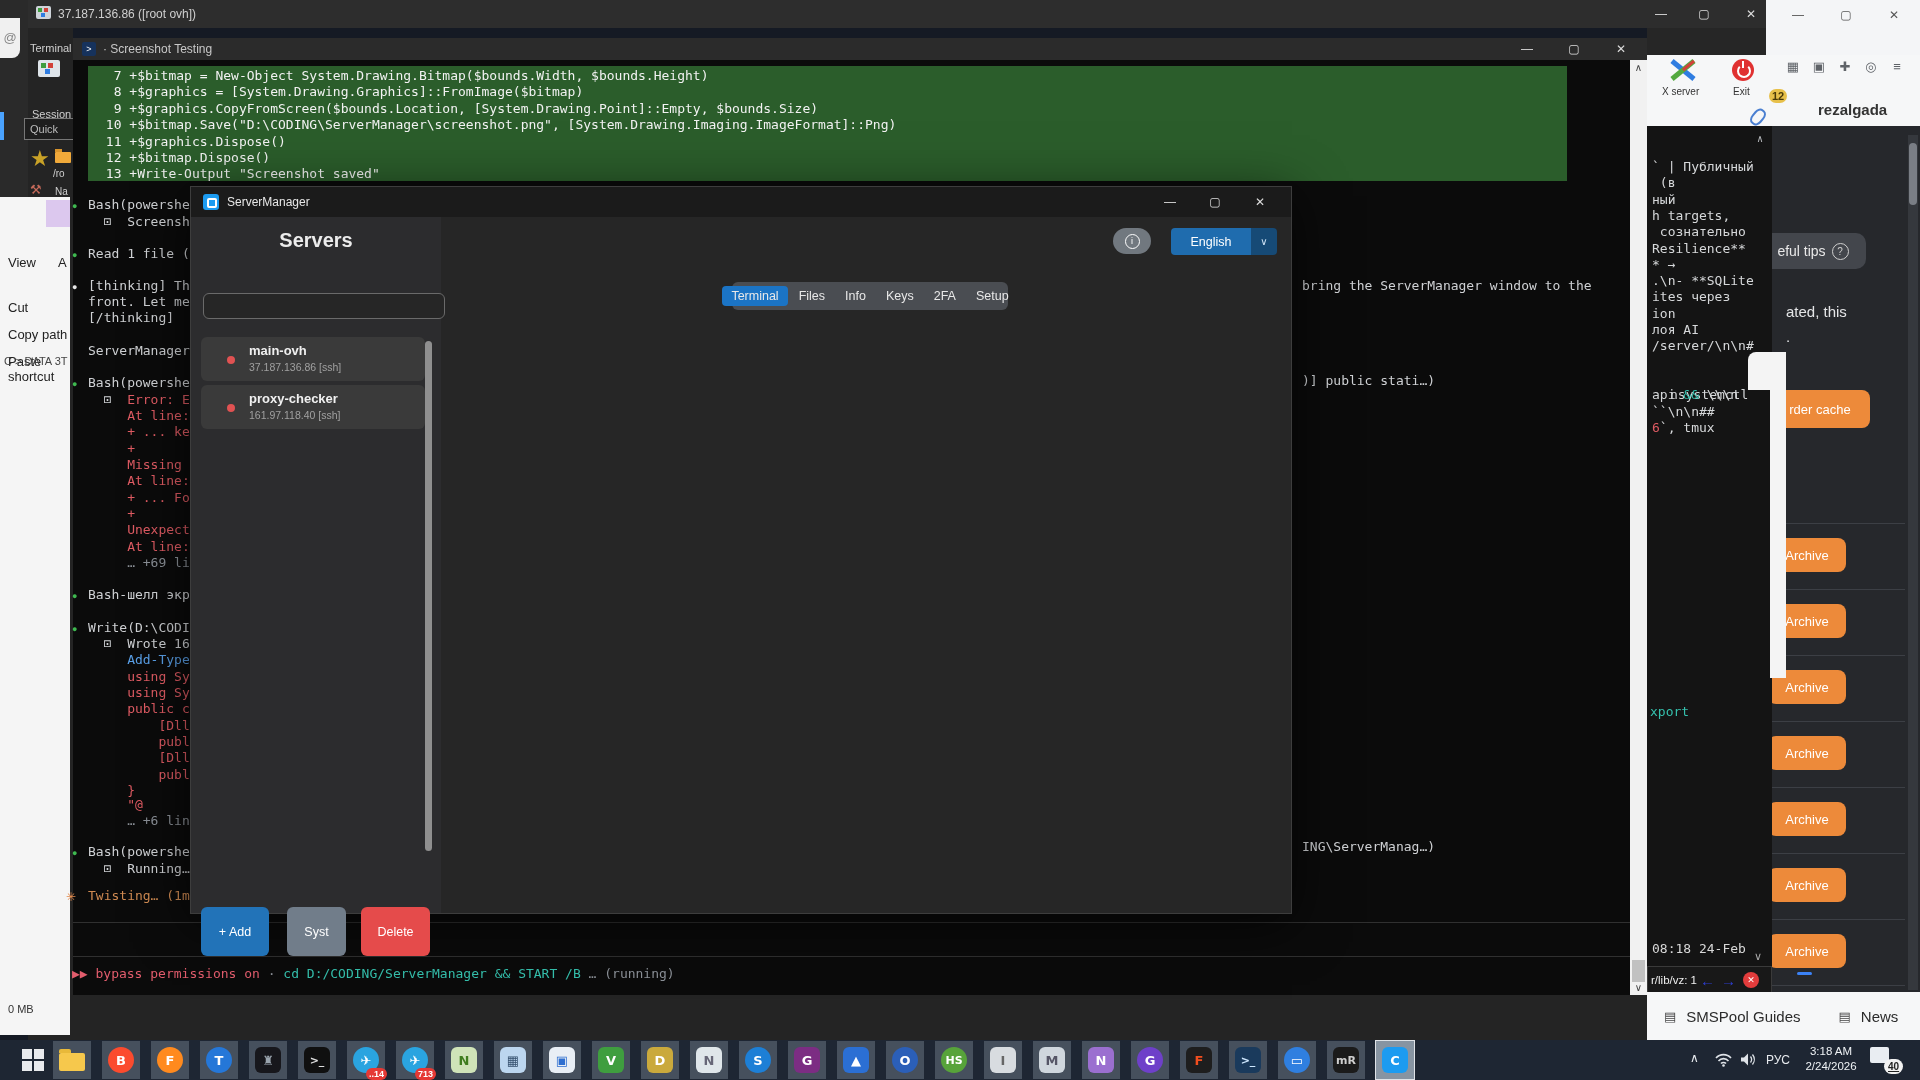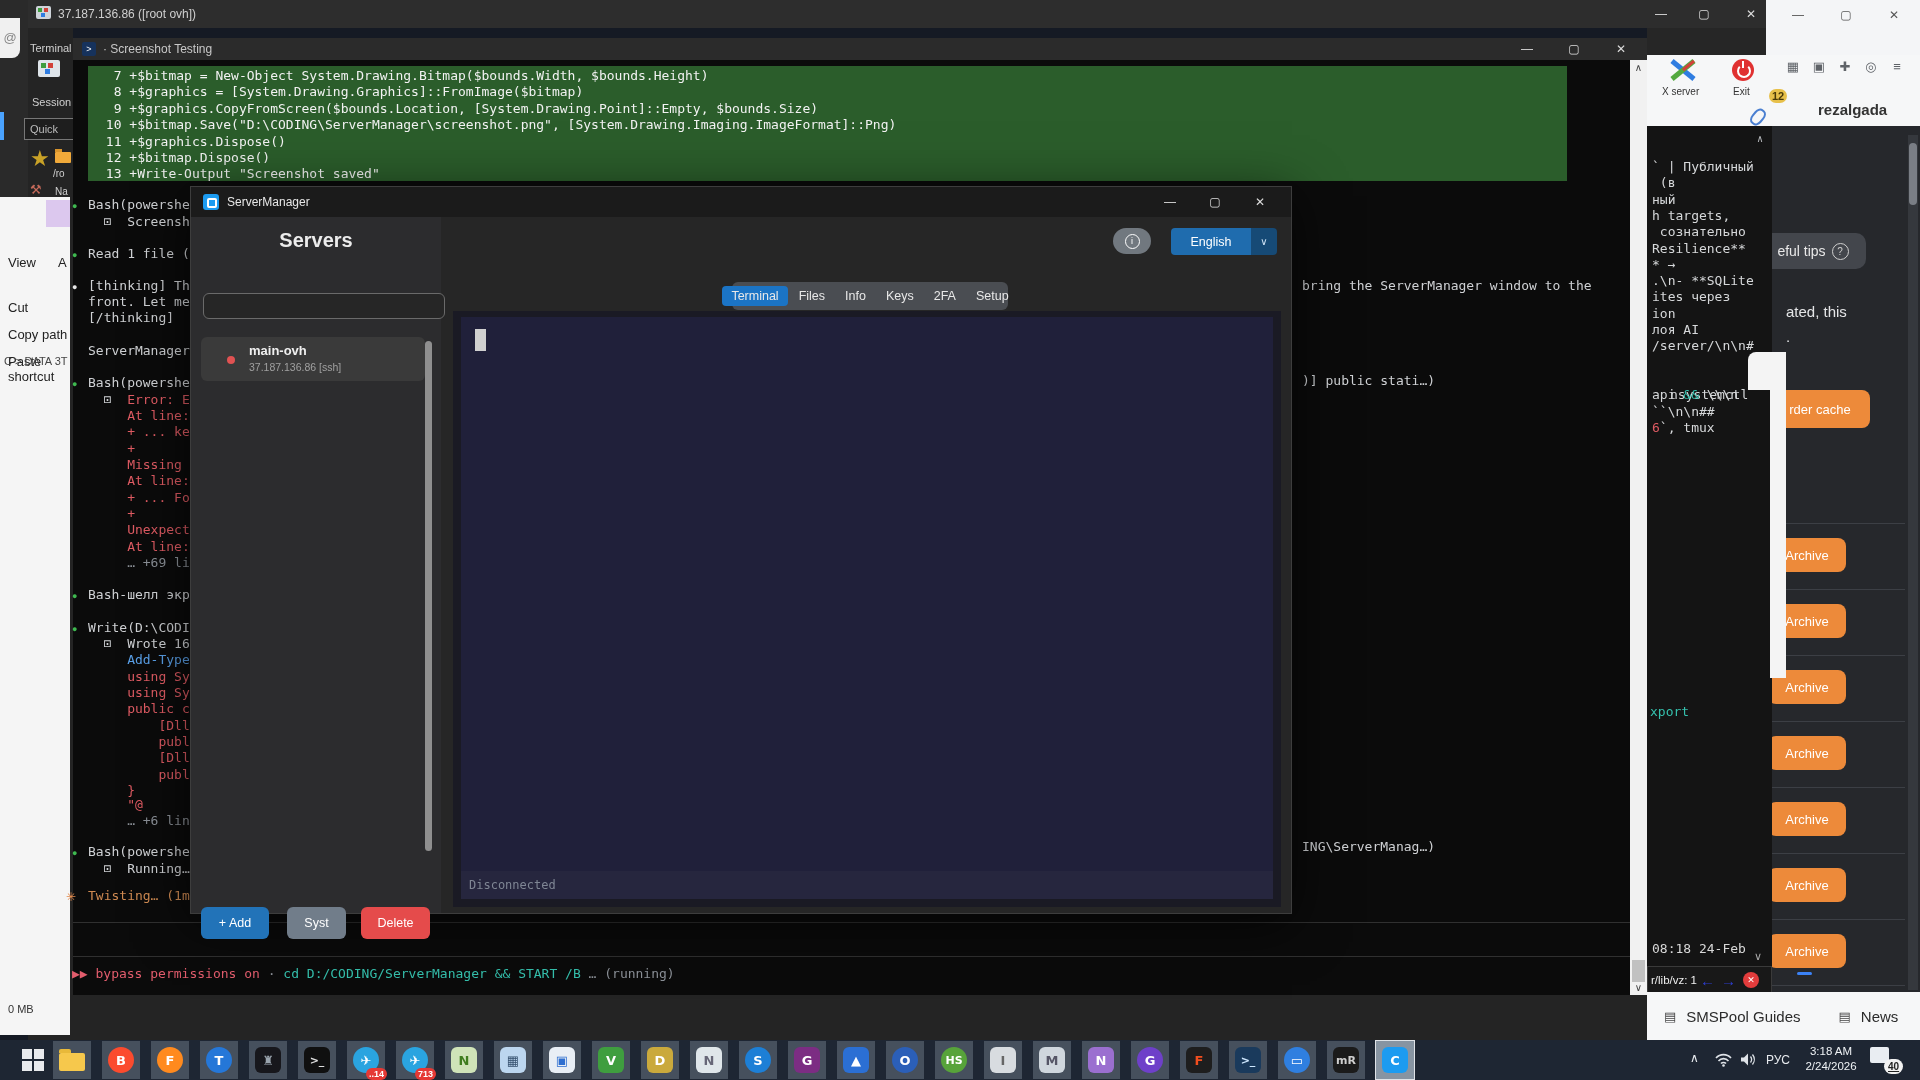--- a/index.html
+++ b/index.html
@@ -91,21 +91,21 @@
   .smtt{position:absolute;left:36px;top:8px;}
   .smside{position:absolute;left:0;top:30px;width:250px;height:696px;background:#2c2c2e;}
   .smhead{position:absolute;left:0;top:12px;width:250px;text-align:center;font-size:20px;font-weight:bold;color:#ececec;}
   .smsearch{position:absolute;left:12px;top:76px;width:224px;height:24px;background:#262626;border:1px solid #6a6a6a;border-radius:6px;color:#ddd;padding:0 8px;font-size:13px;outline:none;}
   .card{position:relative;margin:0 16px 4px 10px;height:44px;background:#3a3a3a;border-radius:6px;}
   .dot{position:absolute;left:26px;top:19px;width:8px;height:8px;border-radius:50%;}
   .dot-g{background:#3fb950}.dot-r{background:#e05252}
   .sname{position:absolute;left:48px;top:6px;font-size:13px;font-weight:bold;color:#f0f0f0;}
   .saddr{position:absolute;left:48px;top:24px;font-size:10.5px;color:#a0a0a0;}
   .smscrollthumb{position:absolute;left:234px;top:124px;width:7px;height:510px;background:#8f8f8f;border-radius:4px;}
-  .smbtn{position:absolute;top:690px;height:32px;border-radius:6px;color:#fff;font-size:12.5px;display:flex;align-items:center;justify-content:center;}
+  .smbtn{position:absolute;top:690px;height:49px;border-radius:6px;color:#fff;font-size:12.5px;display:flex;align-items:center;justify-content:center;}
   .infopill{position:absolute;left:922px;top:41px;width:38px;height:26px;background:#71787f;border-radius:13px;display:flex;align-items:center;justify-content:center;}
   .inf{width:13px;height:13px;border:1px solid #fff;border-radius:50%;color:#fff;font-size:9px;text-align:center;line-height:13px;}
   .langdd{position:absolute;left:980px;top:41px;width:106px;height:27px;display:flex;border-radius:4px;overflow:hidden;}
   .langdd .lab{flex:1;background:#1f6cae;color:#fff;font-size:12.5px;display:flex;align-items:center;justify-content:center;}
   .langdd .chev{width:26px;background:#164a76;color:#cfe3f5;font-size:10px;display:flex;align-items:center;justify-content:center;}
   .tabbar{position:absolute;left:541px;top:95px;width:268px;height:28px;background:#4a4d52;border-radius:6px;display:flex;align-items:center;justify-content:center;gap:2px;padding:0 4px;}
   .tab{padding:3px 9px;font-size:12.5px;color:#e8e8e8;border-radius:4px;}
   .tab-active{background:#1b74c5;}
   .termouter{position:absolute;left:262px;top:124px;width:828px;height:596px;background:#1a1a24;}
   .termnavy{position:absolute;left:8px;top:6px;width:812px;height:582px;background:#20203a;}
@@ -251,21 +251,21 @@
     <span class="wc" style="left:1620px;top:4px;">—</span>
     <span class="wc" style="left:1663px;top:4px;">▢</span>
     <span class="wc" style="left:1710px;top:4px;">✕</span>
   </div>
   <span class="abs mitem" style="left:30px;top:42px;">Terminal</span>
   <span class="abs sessico">
     <i style="left:3px;top:3px;background:#3f9e3f"></i>
       <i style="left:10px;top:3px;background:#d2423a"></i>
       <i style="left:7px;top:9px;background:#2f7de1"></i>
   </span>
-  <span class="abs mitem" style="left:32px;top:96px;">Session</span>
+  <span class="abs mitem" style="left:32px;top:108px;">Session</span>
   <div class="abs quickbox">Quick</div>
   <span class="abs star">★</span>
   <span class="abs fold"></span>
   <span class="abs mitem" style="left:53px;top:168px;font-size:10px;">/ro</span>
   <span class="abs toolsico">⚒</span>
   <span class="abs mitem" style="left:55px;top:186px;font-size:10px;">Na</span>
 
   <div class="abs expl">
     <span class="purpsw"></span>
     <span class="it" style="top:58px;">View</span>
@@ -365,20 +365,25 @@
     </div>
     <div class="smside">
       <div class="smhead">Servers</div>
       <input class="smsearch" value="" style="">
       <div style="position:absolute;left:0;top:120px;width:250px;">
           <div class="card">
             <span class="dot dot-r"></span>
             <span class="sname">main-ovh</span>
             <span class="saddr">37.187.136.86 [ssh]</span>
           </div>
+          <div class="card">
+            <span class="dot dot-r"></span>
+            <span class="sname">proxy-checker</span>
+            <span class="saddr">161.97.118.40 [ssh]</span>
+          </div>
         </div>
       <div class="smscrollthumb"></div>
       <div class="smbtn" style="left:10px;width:68px;background:#2273b8;">+ Add</div>
       <div class="smbtn" style="left:96px;width:59px;background:#717d8a;">Syst</div>
       <div class="smbtn" style="left:170px;width:69px;background:#e54b4b;">Delete</div>
     </div>
     <div class="infopill">
         <span class="inf">i</span>
       </div>
     <div class="langdd">
@@ -386,26 +391,20 @@
       <span class="chev">∨</span>
     </div>
     <div class="tabbar">
         <span class="tab tab-active">Terminal</span>
         <span class="tab">Files</span>
         <span class="tab">Info</span>
         <span class="tab">Keys</span>
         <span class="tab">2FA</span>
         <span class="tab">Setup</span>
       </div>
-    <div class="termouter">
-      <div class="termnavy">
-        <span class="termcursor"></span>
-      </div>
-      <div class="termstatus">Disconnected</div>
-    </div>
   </div>
 
   <div class="abs tbar"></div>
   <div class="winlogo">
       <i></i>
       <i></i>
       <i></i>
       <i></i>
     </div>
   <div class="abs" style="left:0;top:0;">

